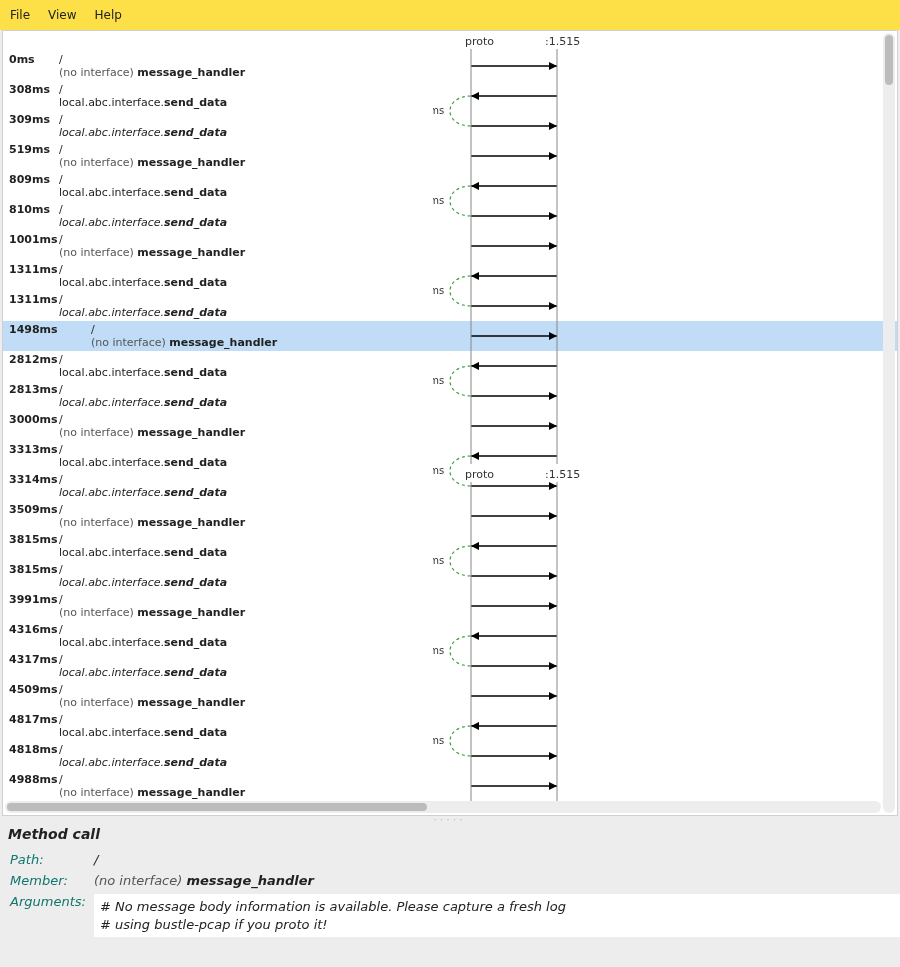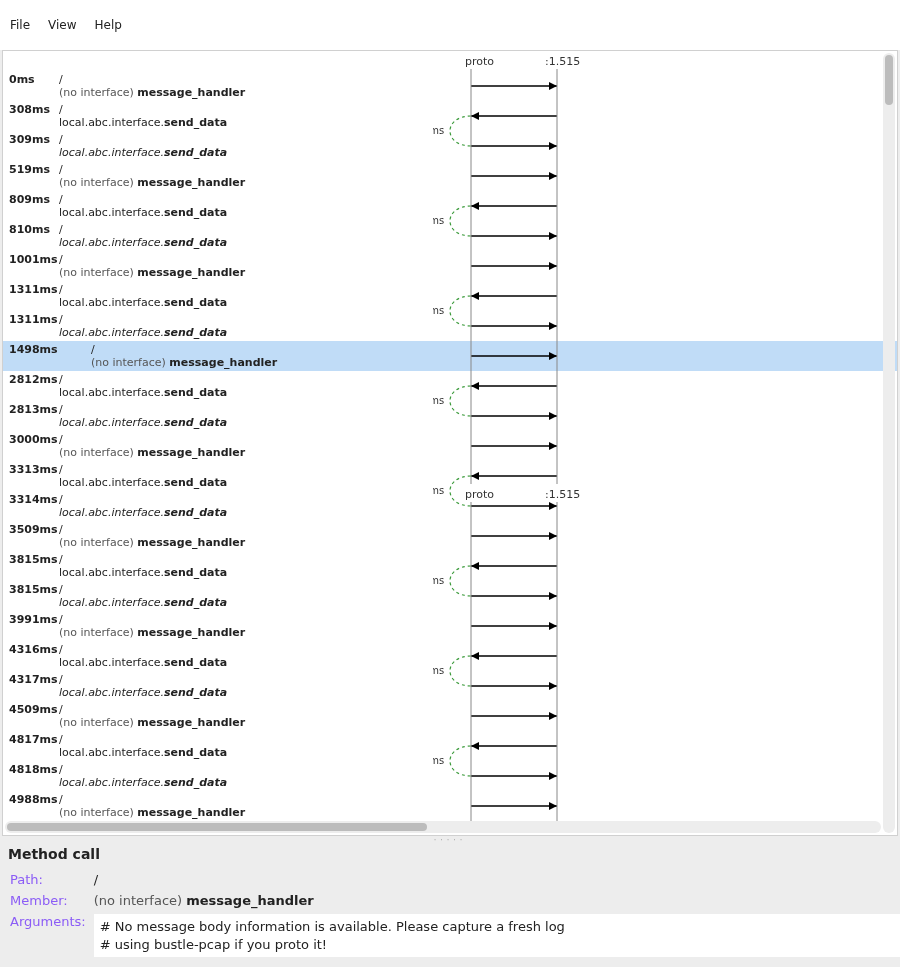--- a/index.html
+++ b/index.html
@@ -1,17 +1,17 @@
 <!DOCTYPE html>
 <html><head>
 <meta charset="utf-8">
 <style>
   * { margin:0; padding:0; box-sizing:border-box; }
   body { font-family:"DejaVu Sans","Segoe UI",sans-serif; font-size:12px; background:#ededed; width:900px; height:967px; overflow:hidden; color:#222; }
-  .menubar { display:flex; gap:18px; padding:18px 10px; background:#ffffff; }
+  .menubar { display:flex; gap:18px; padding:8px 10px; background:#fde047; }
   .menubar span { cursor:default; }
   .mainpane { position:relative; height:786px; margin:0 2px; background:#fff; border:1px solid #d0d0d0; overflow:hidden; }
   .rows { position:absolute; left:0; right:0; top:20px; }
   .row { display:flex; align-items:flex-start; height:30px; position:relative; }
   .row.selected { background:#c0dcf7;gap:32px; }
   .time { width:56px; padding:2px 4px 0 6px; font-size:11px; font-weight:bold; }
   .ptxt { width:370px; padding-top:2px; font-size:11px; }
   .ptxt .path { display:block; }
   .ptxt .meta { display:block; }
   .noint { color:#555; }
@@ -22,24 +22,24 @@
   .arrow { stroke:#000; stroke-width:1.5; fill:none; }
   .arrowhead { fill:#000; }
   .return-arc { stroke:#3a9a3a; stroke-width:1.2; stroke-dasharray:3 3; fill:none; }
   .ms-label { font-size:10px; fill:#333; }
   .hlane-label { font-size:11px; fill:#333; }
   .scrollbar { position:absolute; right:2px; top:2px; width:12px; height:780px; background:#ededed; border-radius:6px; }
   .scrollthumb { position:absolute; top:2px; width:8px; left:2px; height:50px; background:#bcbcbc; border-radius:4px; }
   .hscroll{ position:absolute; left:2px; bottom:2px; right:16px; height:12px; background:#ededed; border-radius:6px;}
   .hscroll .thumb{ position:absolute; left:2px; top:2px; height:8px; width:420px; background:#bcbcbc; border-radius:4px;}
   .splitter { height:4px; background:#ededed; text-align:center; font-size:8px; color:#aaa; letter-spacing:4px;}
-  .details { padding:6px 8px; background:#ededed; height:145px; }
+  .details { padding:6px 8px; background:#ededed; height:145px;font-style:italic; }
   .details h3 { font-size:14px; font-weight:bold; margin-bottom:6px; }
   .details table td { padding:2px 6px 2px 0; vertical-align:top; font-size:13px; }
-  .details .lbl { color:#8b5cf6; }
+  .details .lbl { color:#0f766e; }
   .argbox { background:#fff; padding:4px 6px; border:0; width:812px; font-size:13px; line-height:1.35;}
 </style>
 </head>
 <body>
 
 <div class="menubar">
   <span>File</span>
   <span>View</span>
   <span>Help</span>
 </div>

